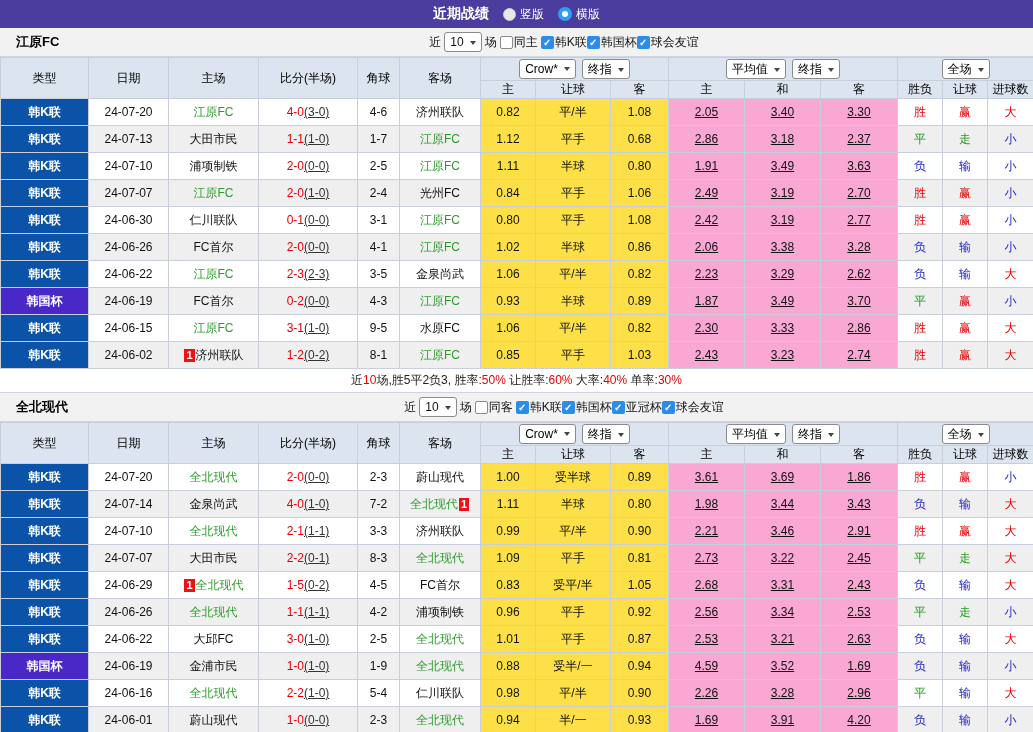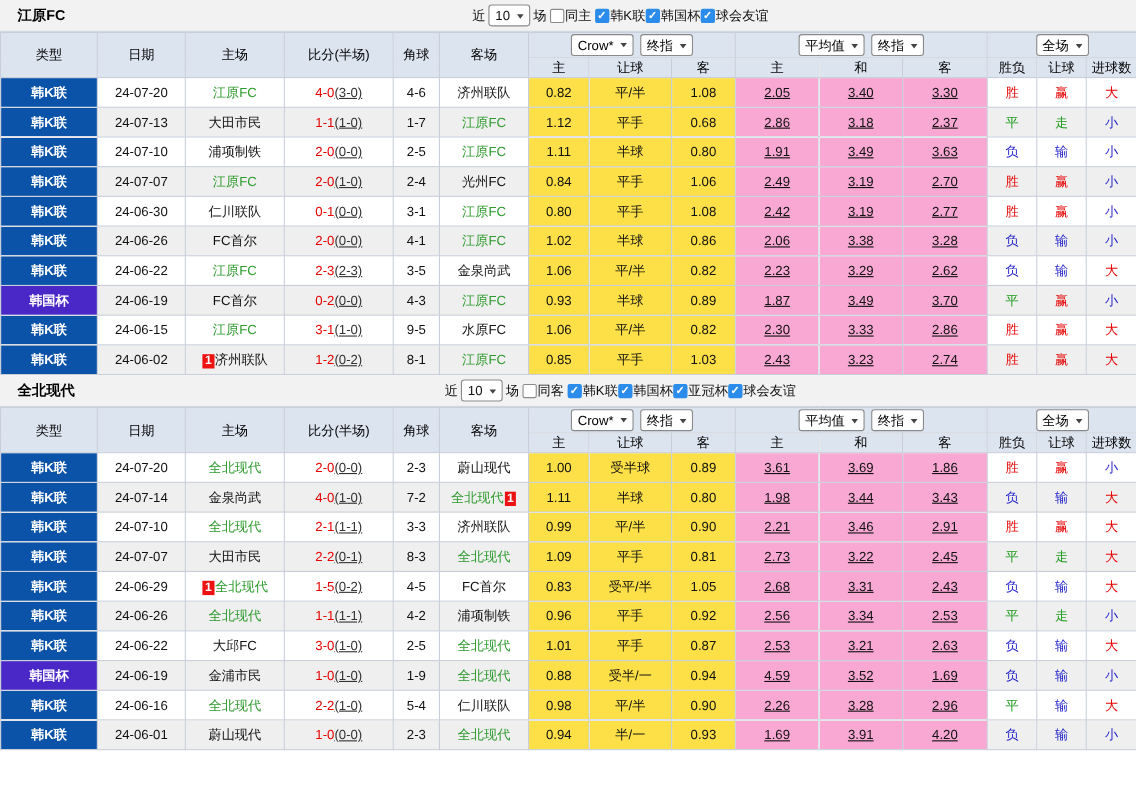--- a/index.html
+++ b/index.html
@@ -40,20 +40,31 @@
   .badge{display:inline-block;background:#ee1111;color:#fff;font-size:11px;line-height:13px;padding:0 2px;margin:0 1px;font-weight:700;}
   .summary{height:23px;line-height:23px;text-align:center;font-size:12px;border-bottom:1px solid #cfd6e2;background:#fff;color:#222;}
   .summary .red{color:#e60000;}
   .hsel{justify-content:space-between;margin:0 3px;align-items:center;}
 </style>
 </head>
 <body>
 
 <div class="page">
 
+  <div class="titlebar">
+    <span class="title">近期战绩</span>
+    <label class="radio-lab">
+      <span class="radio unchecked" id="radio0"></span>
+      <span>竖版</span>
+    </label>
+    <label class="radio-lab">
+      <span class="radio checked" id="radio1"></span>
+      <span>横版</span>
+    </label>
+  </div>
 
   <section>
     <div class="filter-row">
       <span class="team">江原FC</span>
       <div class="filter-content">
         <span>近</span>
         <div class="select">
           <span>10</span>
           <span class="arrow"></span>
         </div>
@@ -301,20 +312,21 @@
             <td class="cream">1.03</td>
             <td class="avgblue">2.43</td>
             <td class="avgblue">3.23</td>
             <td class="avgblue">2.74</td>
             <td class="plain res-r">胜</td>
             <td class="plain res-r">赢</td>
             <td class="plain res-r">大</td>
           </tr>
         </tbody>
     </table>
+    <div class="summary"><span>近</span><span class="red">10</span><span>场,胜5平2负3, 胜率:</span><span class="red">50%</span><span> 让胜率:</span><span class="red">60%</span><span> 大率:</span><span class="red">40%</span><span> 单率:</span><span class="red">30%</span></div>
   </section>
 
   <section>
     <div class="filter-row">
       <span class="team">全北现代</span>
       <div class="filter-content">
         <span>近</span>
         <div class="select">
           <span>10</span>
           <span class="arrow"></span>

